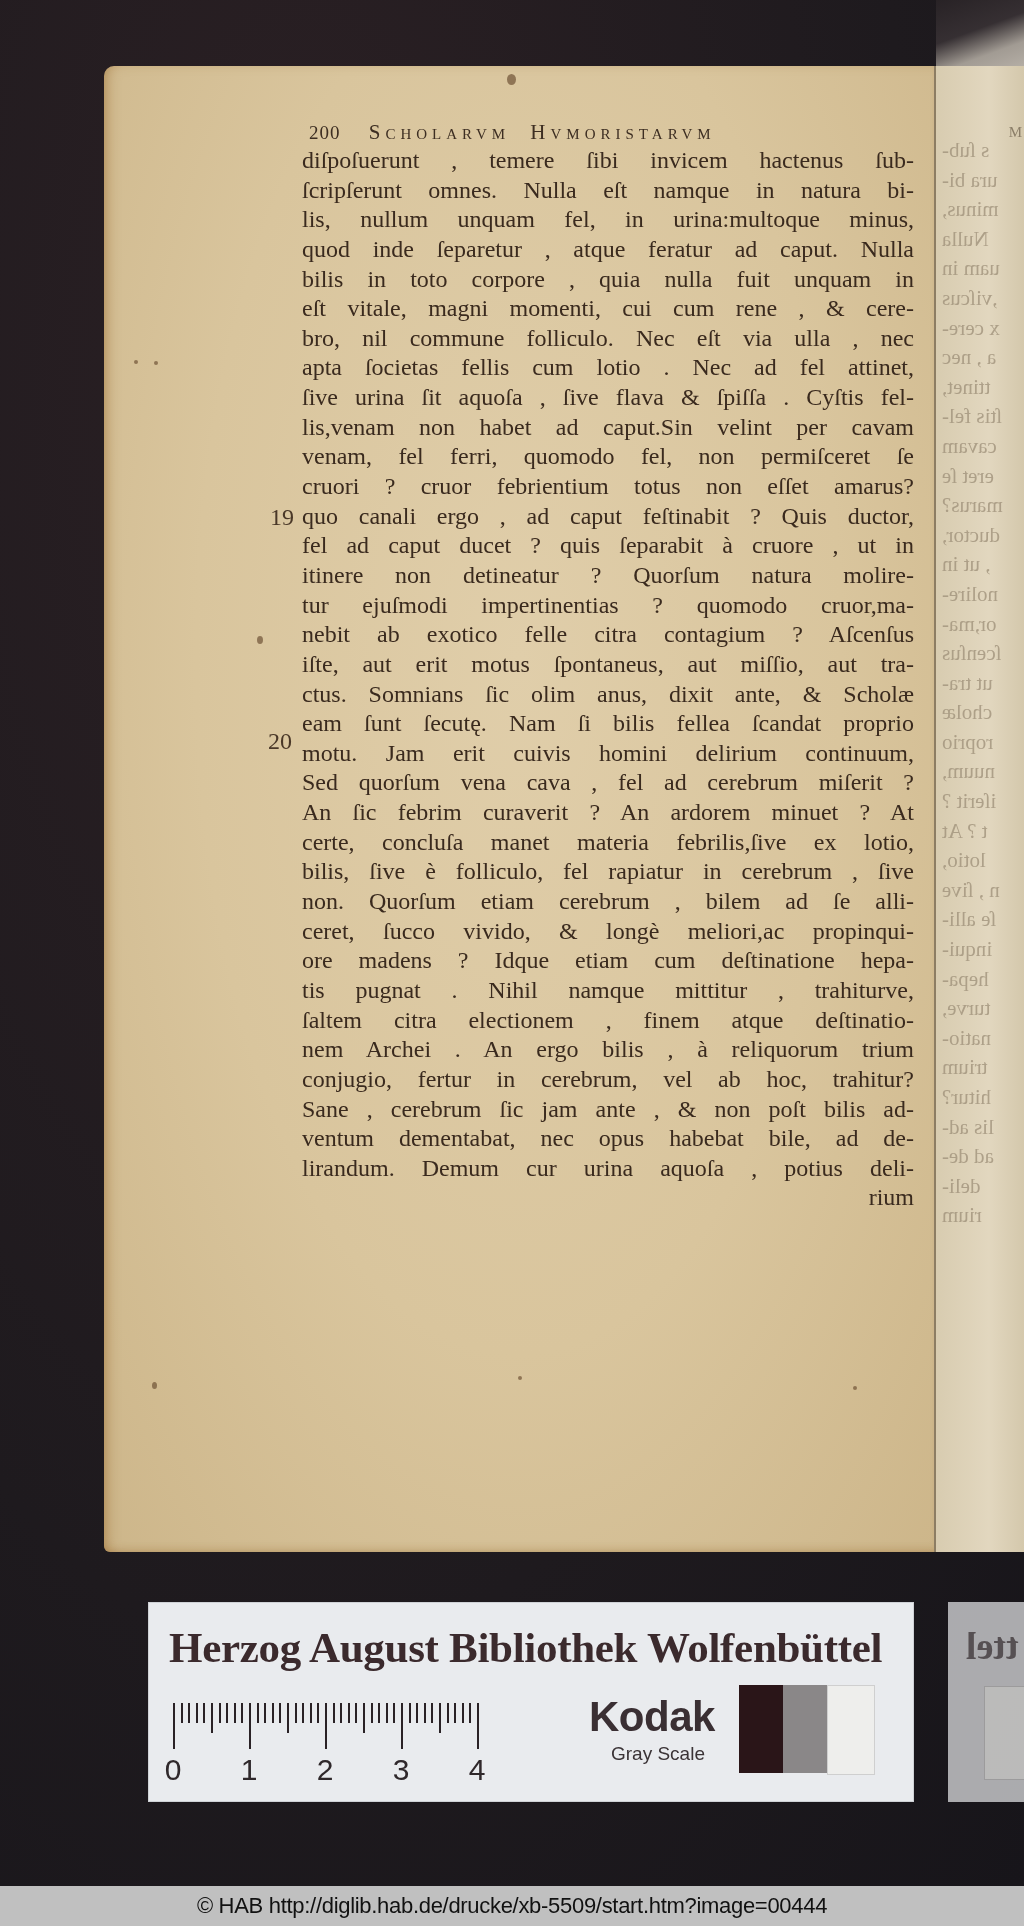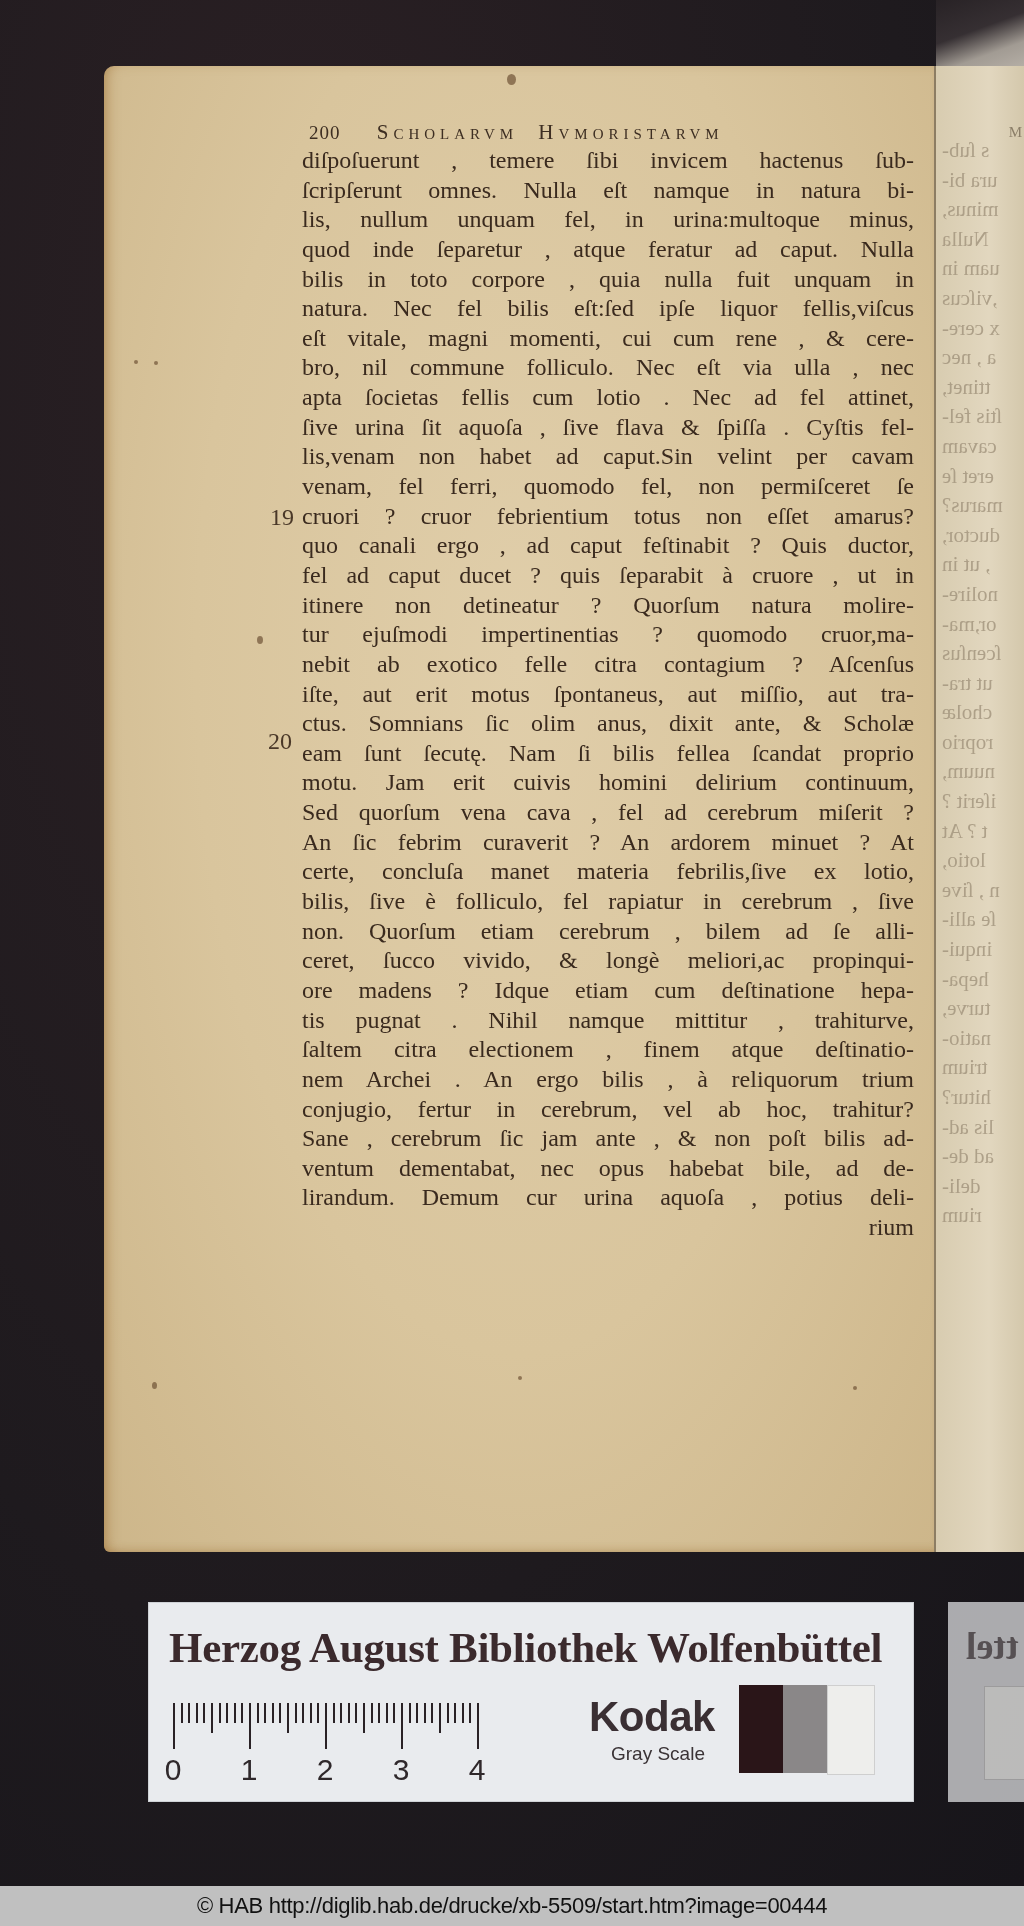--- a/index.html
+++ b/index.html
@@ -44,21 +44,21 @@
     text-align:left;
   }
   .facing-head {
     position:absolute; right:2px; top:58px; font-size:15px; color:#8b7e68;
   }
   .running-head {
     position:absolute; left:309px; top:120px; font-size:21px; color:#3d2e22;
     letter-spacing:5px; white-space:nowrap;
   }
   .running-head .pg { letter-spacing:1px; margin-right:18px; font-size:19px; }
-  .running-head .sc { font-variant:small-caps;margin-left:8px; }
+  .running-head .sc { font-variant:small-caps; }
   .body-text {
     position:absolute; left:302px; top:146px; width:612px;
     font-size:24px; line-height:29.65px; color:#3a2a1e;
   }
   .line { display:block; white-space:nowrap; text-align:justify; text-align-last:justify; height:29.65px; }
   .line.last { text-align:right; text-align-last:right; }
   .marginal {
     position:absolute; font-size:24px; color:#4a3828;
   }
   .specks span {
@@ -171,21 +171,20 @@
   <span class="sc">Scholarvm</span>
   <span class="sc" style="margin-left:10px;">Hvmoristarvm</span>
 </div>
 
 <div class="body-text" id="body-text">
     <span class="line">diſpoſuerunt ,  temere  ſibi invicem hactenus ſub-</span>
     <span class="line">ſcripſerunt omnes.  Nulla eſt namque in natura bi-</span>
     <span class="line">lis, nullum unquam fel, in urina:multoque minus,</span>
     <span class="line">quod inde ſeparetur , atque feratur ad caput.  Nulla</span>
     <span class="line">bilis in  toto corpore ,  quia nulla fuit  unquam  in</span>
-    <span class="line">natura.  Nec fel bilis eſt:ſed ipſe liquor fellis,viſcus</span>
     <span class="line">eſt vitale, magni momenti, cui cum rene ,  &amp; cere-</span>
     <span class="line">bro, nil commune folliculo.  Nec eſt via ulla ,  nec</span>
     <span class="line">apta ſocietas fellis cum lotio .   Nec ad fel  attinet,</span>
     <span class="line">ſive urina ſit aquoſa , ſive flava &amp; ſpiſſa .  Cyſtis fel-</span>
     <span class="line">lis,venam non habet ad caput.Sin velint per cavam</span>
     <span class="line">venam, fel ferri, quomodo fel, non permiſceret ſe</span>
     <span class="line">cruori ?  cruor febrientium totus non eſſet amarus?</span>
     <span class="line">quo canali ergo , ad caput feſtinabit ?  Quis ductor,</span>
     <span class="line">fel ad caput ducet ?   quis ſeparabit à cruore ,  ut in</span>
     <span class="line">itinere non detineatur ?   Quorſum natura molire-</span>

